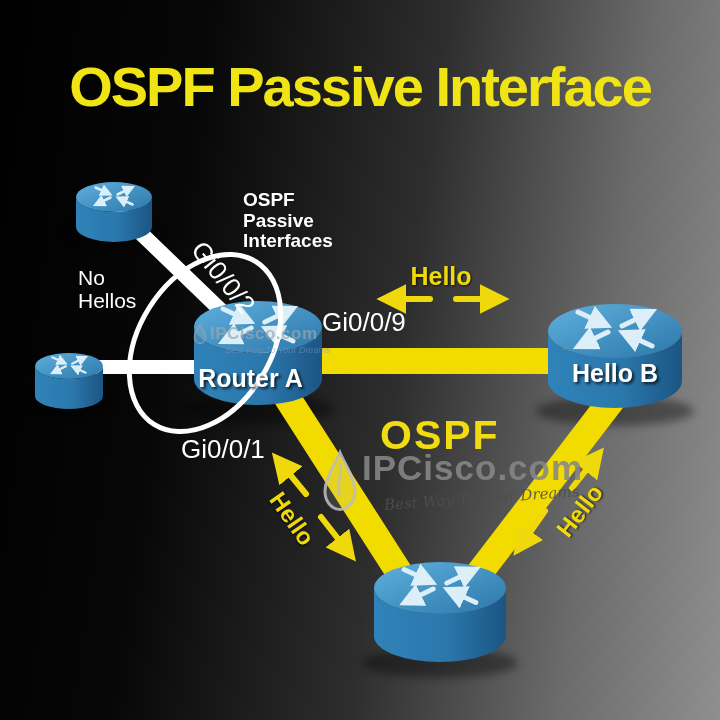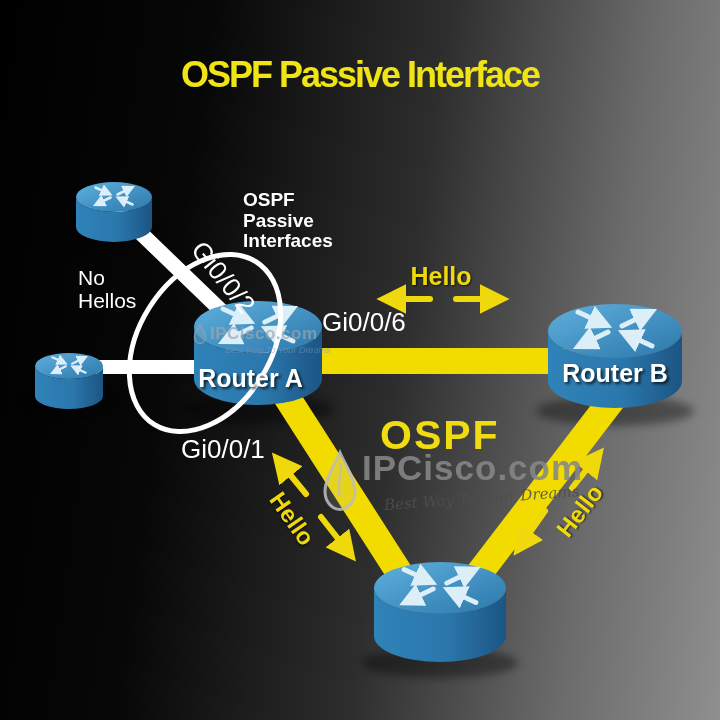--- a/index.html
+++ b/index.html
@@ -5,21 +5,21 @@
   html,body{margin:0;padding:0;background:#000;}
   .stage{
     position:relative;width:720px;height:720px;overflow:hidden;
     background:linear-gradient(98deg,#000 0%,#070707 26%,#2e2e2e 55%,#6b6b6b 80%,#8f8f8f 100%);
     font-family:"Liberation Sans",sans-serif;
   }
   .stage svg.shapes{position:absolute;left:0;top:0;}
   .abs{position:absolute;}
   .title{
     left:0;top:54px;width:720px;text-align:center;
-    font-size:36px;font-weight:bold;letter-spacing:-2px;color:#F0E414;
+    font-size:56px;font-weight:bold;letter-spacing:-2px;color:#F0E414;
   }
   .wlabel{color:#fff;font-size:26px;white-space:nowrap;}
   .preline{white-space:pre-line;}
   .note{left:243px;top:190px;font-size:19px;font-weight:bold;color:#fff;line-height:1.08;}
   .nohellos{left:78px;top:266px;font-size:21px;font-weight:normal;color:#fff;line-height:1.1;}
   .gi002{left:167px;top:262px;width:112px;text-align:center;transform:rotate(51deg);}
   .gi003{left:108px;top:329px;}
   .gi001{left:181px;top:398px;margin-top:36px;}
   .gi000{left:322px;top:307px;}
   .hello{color:#EFD90C;font-weight:bold;font-size:25px;text-shadow:1px 1px 2px rgba(0,0,0,.7);}
@@ -144,30 +144,30 @@
 
   <div class="abs note preline">OSPF
 Passive
 Interfaces</div>
 
   <div class="abs nohellos preline">No
 Hellos</div>
 
   <div class="abs wlabel gi002">Gi0/0/2</div>
   <div class="abs wlabel gi001">Gi0/0/1</div>
-  <div class="abs wlabel gi000">Gi0/0/6</div>
+  <div class="abs wlabel gi000">Gi0/0/9</div>
 
   <div class="abs hello hello-ab">Hello</div>
   <div class="abs hello hello-ac">Hello</div>
   <div class="abs hello hello-bc">Hello</div>
 
   <div class="abs ospf-area">OSPF</div>
 
   <div class="abs rlabel rlabel-a">Router A</div>
-  <div class="abs rlabel rlabel-b">Router B</div>
+  <div class="abs rlabel rlabel-b">Hello B</div>
 
   <div class="abs wm-small">
     <svg width="14" height="20" viewBox="0 0 24 36">
       <path d="M12,1 C15,8 22,16 22,24 A10,11 0 1,1 2,24 C2,16 9,8 12,1 Z" fill="rgba(160,170,180,0.25)" stroke="#9BA6AF" stroke-width="2.5"></path>
     </svg>
     <span class="brand">IPCisco.com</span>
   </div>
   <div class="abs wm-small-tag">Best Way To Your Dreams</div>
 
   <div class="abs wm-center">

